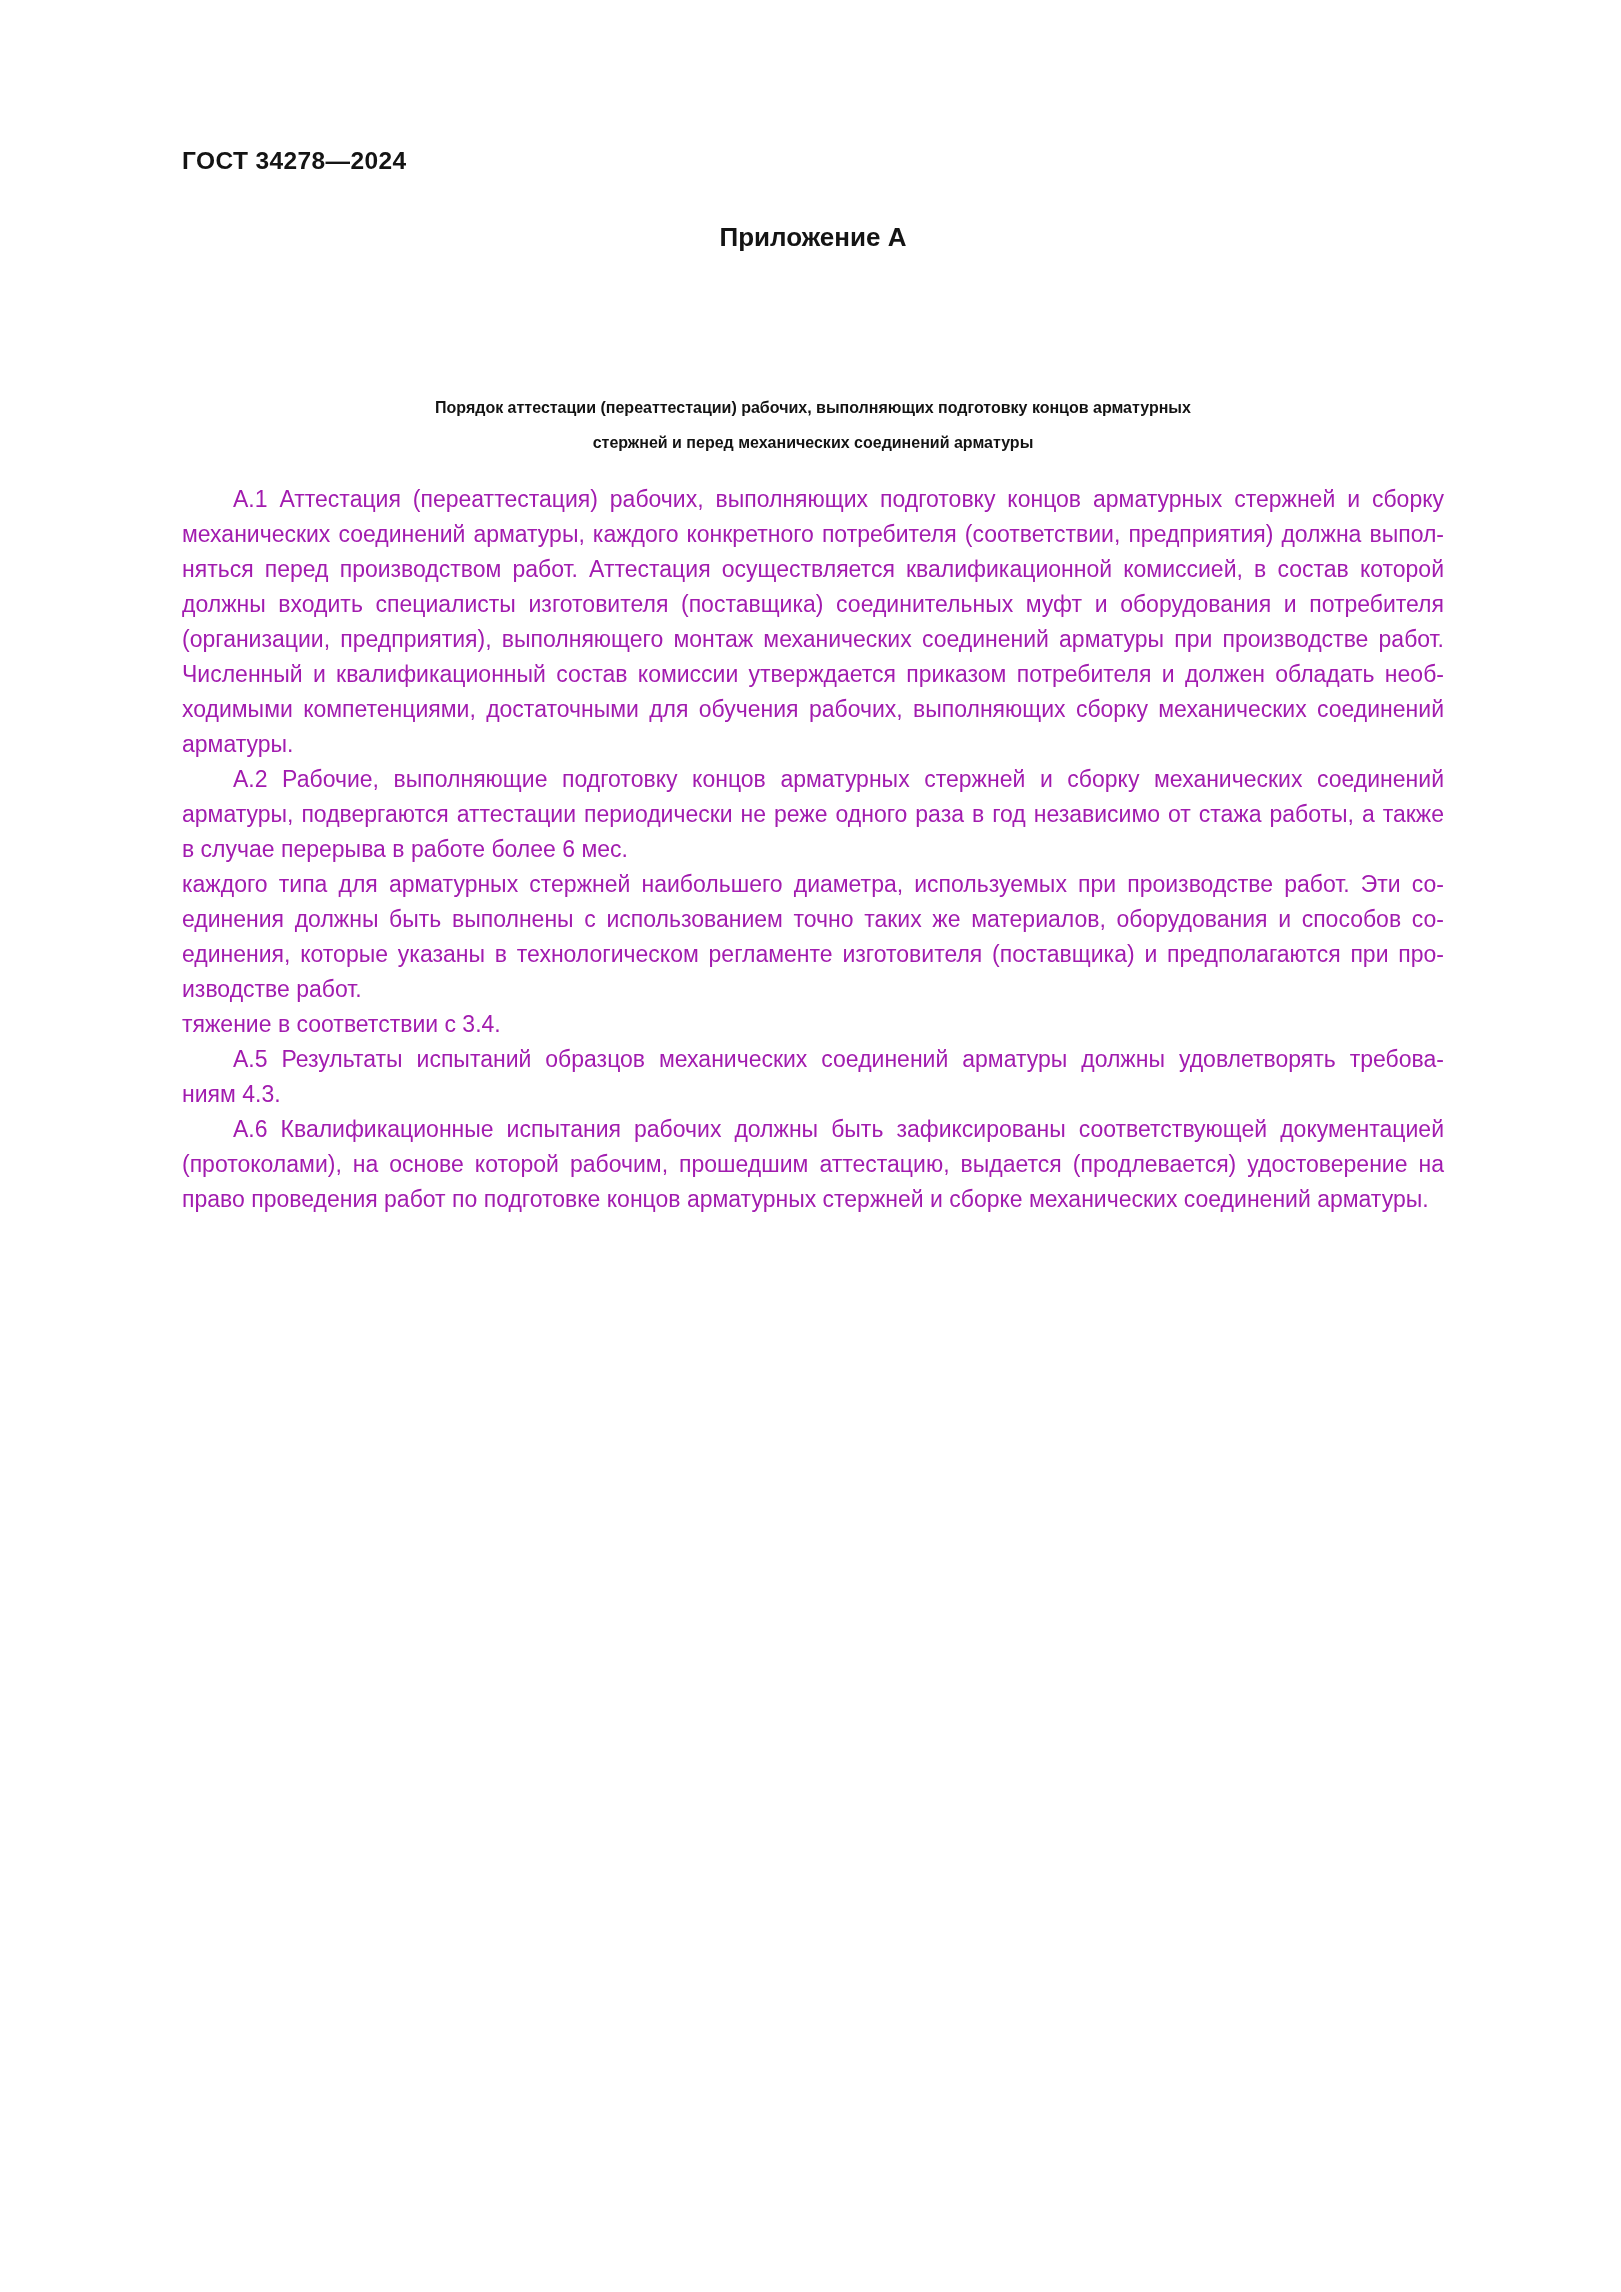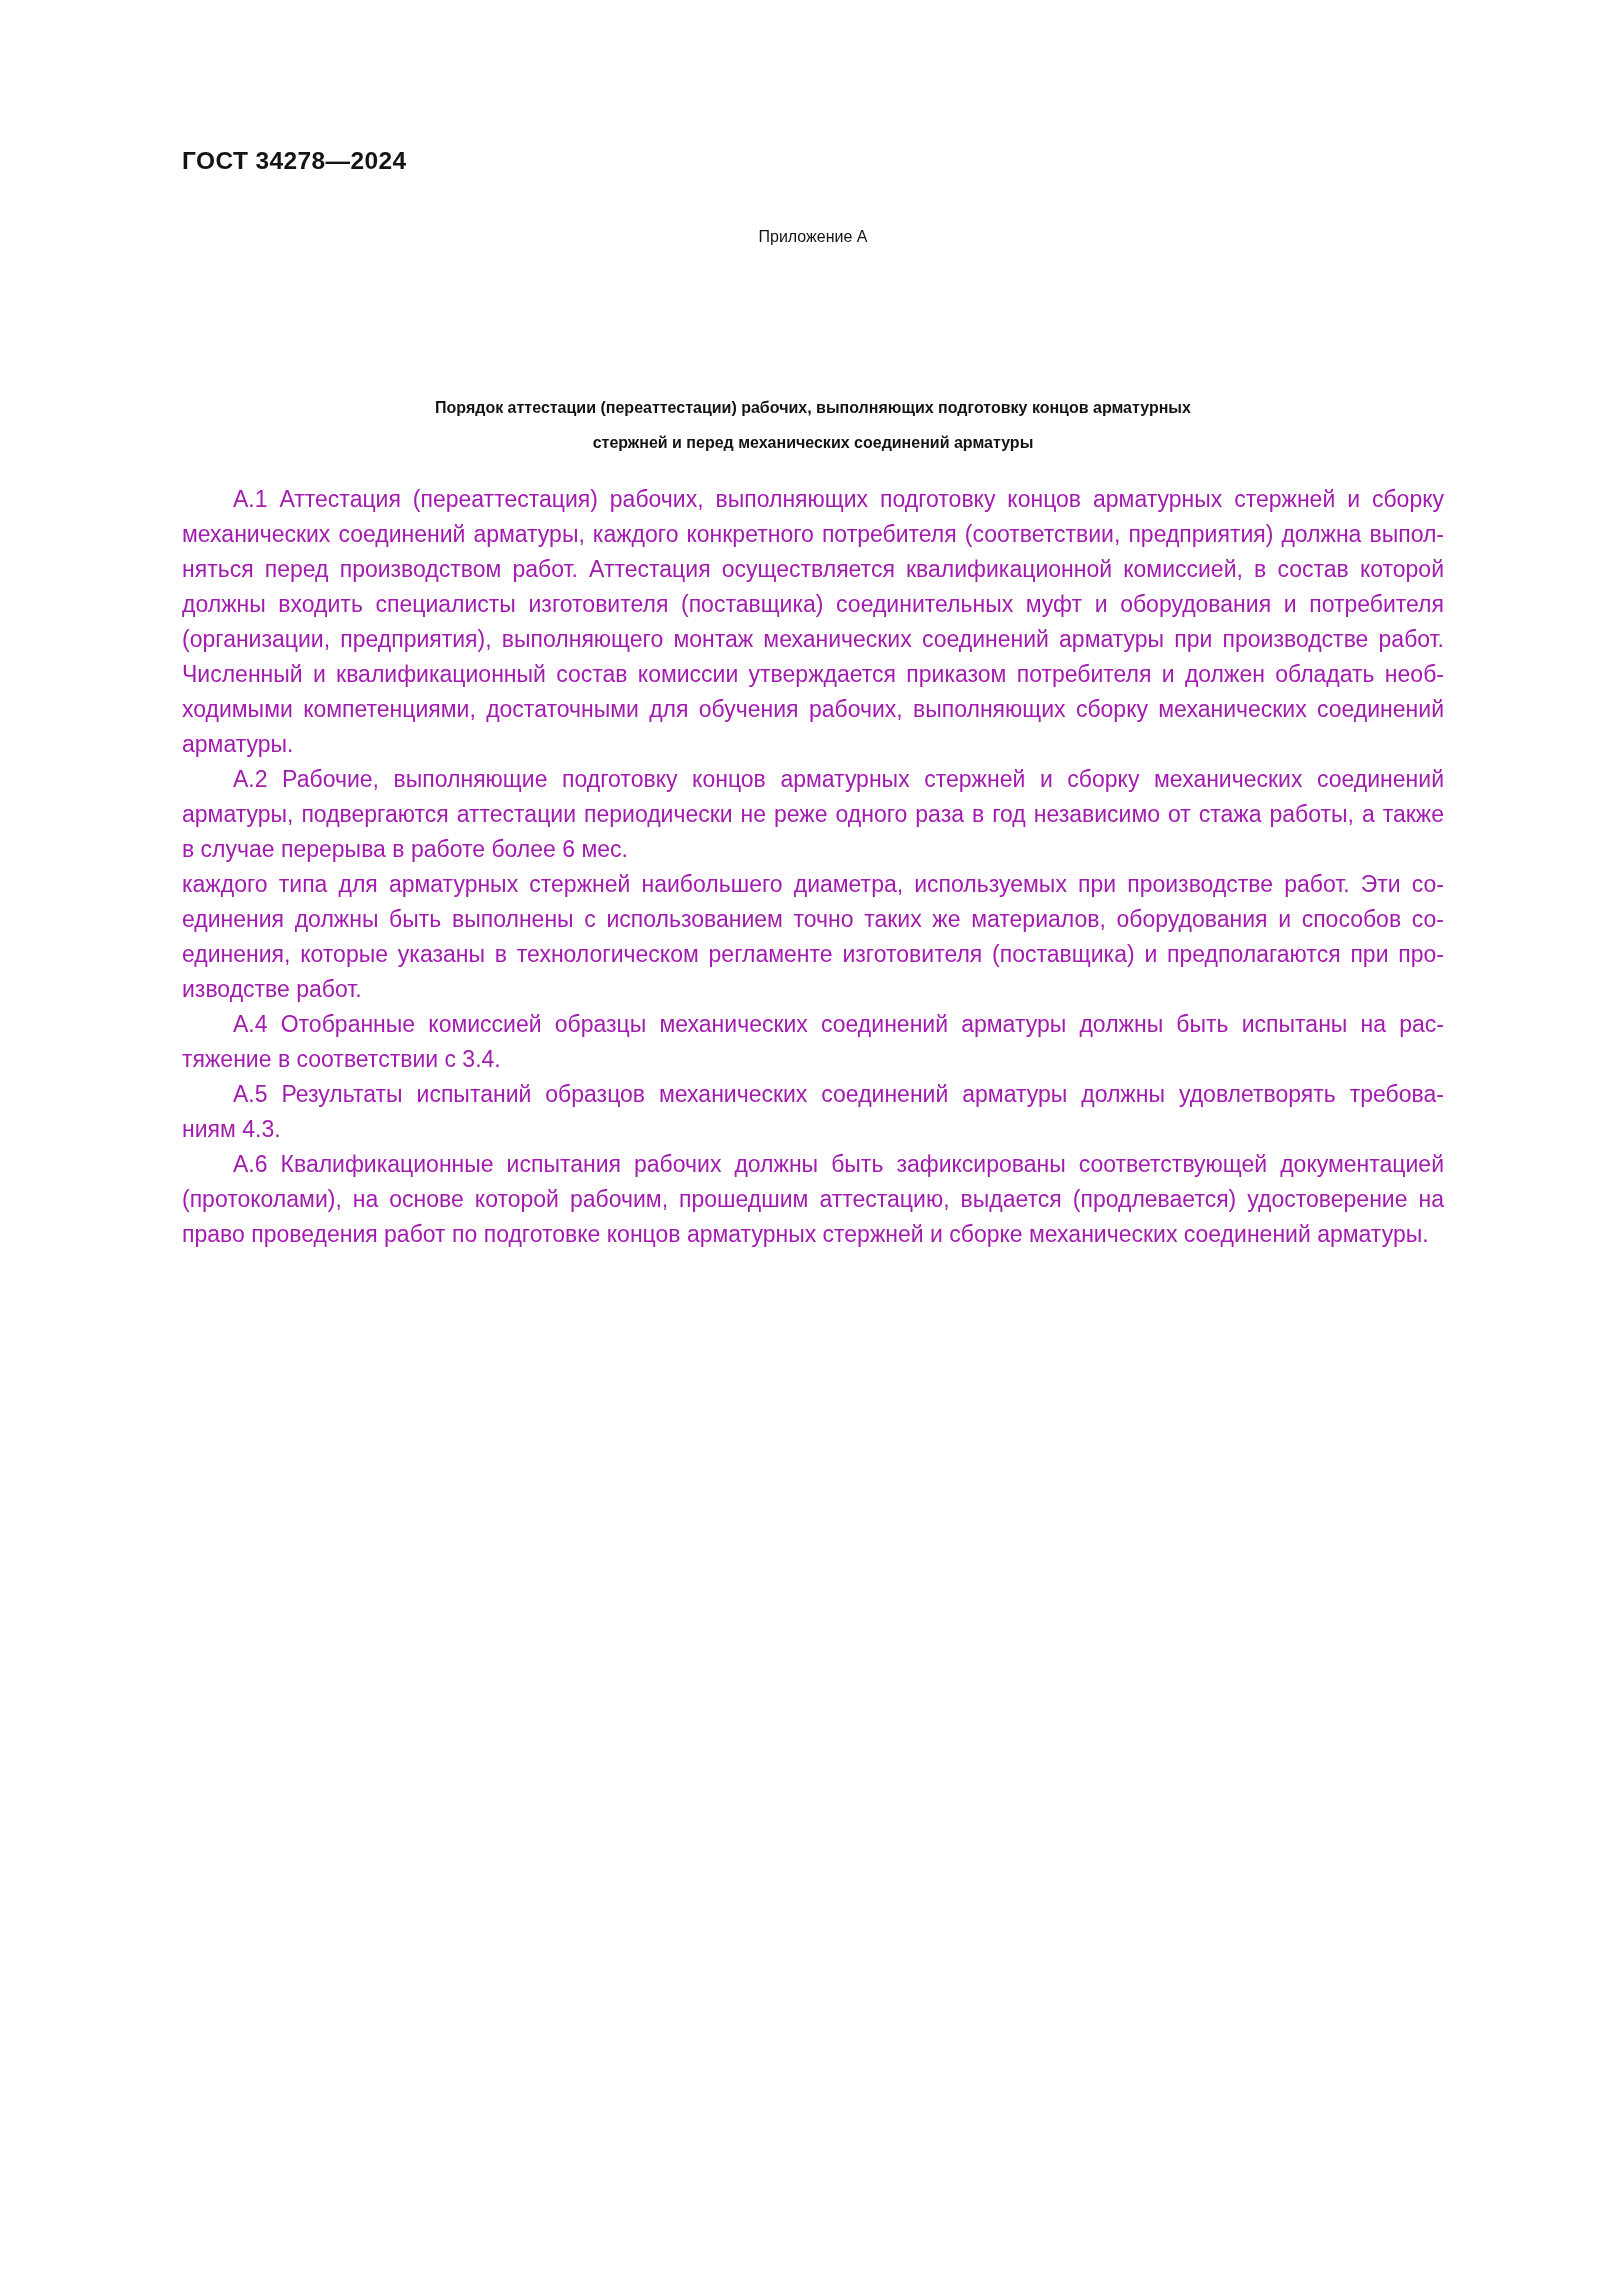--- a/index.html
+++ b/index.html
@@ -34,22 +34,22 @@
     white-space: nowrap;
   }
 
   
   .appendix-caption {
     position: absolute;
     left: 182px;
     top: 221px;
     width: 1262px;
     text-align: center;
-    font-size: 16px;
-    font-weight: normal;
+    font-size: 26px;
+    font-weight: bold;
     line-height: 32px;
     color: #141414;
   }
   .appendix-caption .line {
     display: block;
   }
 
   
   .doc-heading {
     position: absolute;
@@ -137,21 +137,20 @@
       <span class="ln just">арматуры, подвергаются аттестации периодически не реже одного раза в год независимо от стажа работы, а также</span>
       <span class="ln">в случае перерыва в работе более 6 мес.</span>
     </p>
     <p class="para">
       <span class="ln just">каждого типа для арматурных стержней наибольшего диаметра, используемых при производстве работ. Эти со-</span>
       <span class="ln just">единения должны быть выполнены с использованием точно таких же материалов, оборудования и способов со-</span>
       <span class="ln just">единения, которые указаны в технологическом регламенте изготовителя (поставщика) и предполагаются при про-</span>
       <span class="ln">изводстве работ.</span>
     </p>
     <p class="para">
-      <span class="ln just"><span class="indent"></span>А.4  Отобранные комиссией образцы механических соединений арматуры должны быть испытаны на рас-</span>
       <span class="ln">тяжение в соответствии с 3.4.</span>
     </p>
     <p class="para">
       <span class="ln just"><span class="indent"></span>А.5  Результаты испытаний образцов механических соединений арматуры должны удовлетворять требова-</span>
       <span class="ln">ниям 4.3.</span>
     </p>
     <p class="para">
       <span class="ln just"><span class="indent"></span>А.6  Квалификационные испытания рабочих должны быть зафиксированы соответствующей документацией</span>
       <span class="ln just">(протоколами), на основе которой рабочим, прошедшим аттестацию, выдается (продлевается) удостоверение на</span>
       <span class="ln">право проведения работ по подготовке концов арматурных стержней и сборке механических соединений арматуры.</span>

